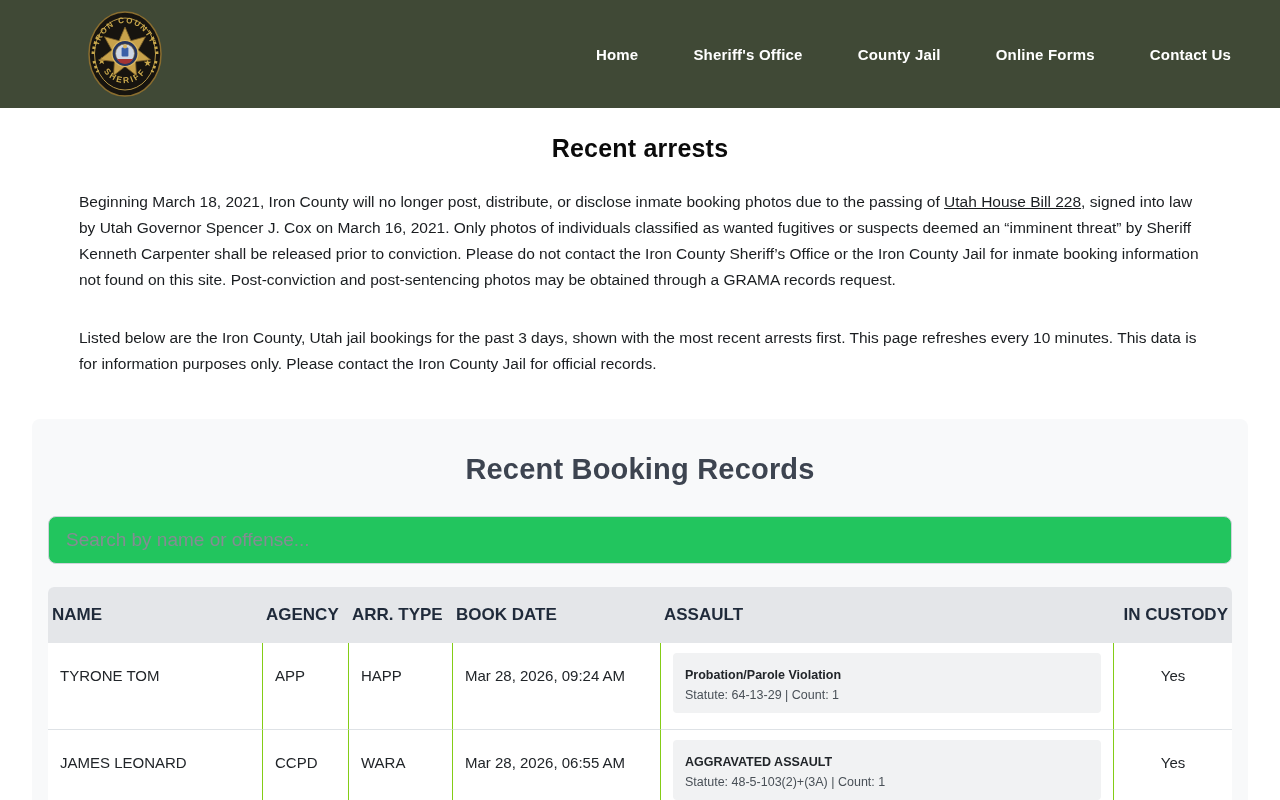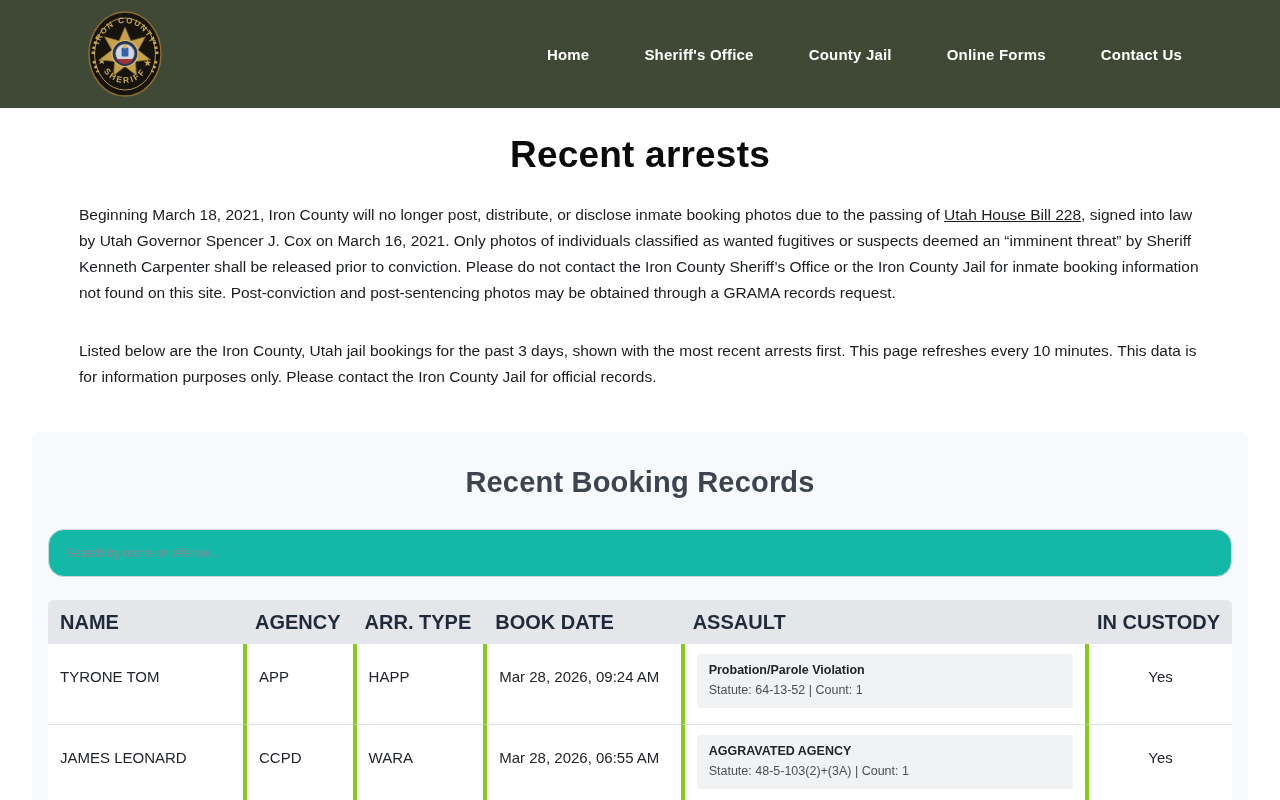--- a/index.html
+++ b/index.html
@@ -21,79 +21,79 @@
     background:#ffffff;
     font-family:"Liberation Sans", sans-serif;
     color:var(--body-text,#212529);
   }
   
   .site-header{
     height:108px;background:var(--header-bg,#404936);
     display:flex;align-items:center;
   }
   .logo-wrap{margin-left:88px;width:74px;height:86px;flex:0 0 auto;}
-  .main-nav{margin-left:auto;margin-right:98px;display:flex;gap:55px;}
+  .main-nav{margin-left:auto;margin-right:49px;display:flex;gap:55px;}
   .main-nav a{
     color:var(--nav-text,#fff);text-decoration:none;
     font-size:15px;font-weight:700;letter-spacing:.2px;white-space:nowrap;
   }
   
   .page-title{
     margin-top:26px;text-align:center;
-    font-size:37px;font-weight:700;color:#0b0b0b;letter-spacing:.2px;
+    font-size:25px;font-weight:700;color:#0b0b0b;letter-spacing:.2px;
   }
   .intro{width:1122px;margin:26px auto 0;font-size:15.5px;line-height:26px;color:#1a1d20;}
   .intro + .intro{margin-top:32px;}
   .intro a{color:#1a1d20;text-decoration:underline;margin-top:28px;}
   
   .booking-section{
     width:1216px;margin:42px auto 0;background:var(--section-bg,#f8f9fa);
     border-radius:8px;padding:20px 16px 40px;min-height:420px;
   }
   .booking-title{
     text-align:center;font-size:29px;font-weight:700;
     color:var(--h2-color,#3d4450);margin-top:14px;letter-spacing:.2px;
   }
   .search-input{
     display:block;width:100%;height:48px;margin-top:30px;
-    border:1px solid #ced4da;border-radius:16px;background:#14b8a6;
-    padding:0 17px;font-size:12px;color:#212529;
+    border:1px solid #ced4da;border-radius:8px;background:#22c55e;
+    padding:0 17px;font-size:19px;color:#212529;
     font-family:"Liberation Sans", sans-serif;outline:none;
   }
   .search-input::placeholder{color:#858c93;}
   
   table.booking-table{
     width:100%;margin-top:23px;border-collapse:separate;border-spacing:0;
     background:#fff;border-radius:6px 6px 0 0;
   }
   .booking-table thead th{
     background:var(--table-header-bg,#e4e6e9);
     color:var(--table-header-text,#1f2a3a);
-    font-size:20px;font-weight:700;text-align:left;
-    height:44px;padding:0 12px;white-space:nowrap;
+    font-size:17px;font-weight:700;text-align:left;
+    height:56px;padding:0 4px;white-space:nowrap;
   }
   .booking-table thead th:first-child{border-top-left-radius:6px;}
   .booking-table thead th:last-child{border-top-right-radius:6px;text-align:right;}
   .booking-table td{
     background:#fff;vertical-align:top;
     border-bottom:1px solid var(--border-color,#dee2e6);
     padding:24px 12px;font-size:15px;color:#212529;
   }
-  .booking-table td + td{border-left:4px solid #84cc16;}
+  .booking-table td + td{border-left:1px solid #84cc16;}
   .col-name{width:214px;}
   .col-agency{width:86px;}
   .col-arrtype{width:104px;}
   .col-bookdate{width:208px;}
   .col-offenses{width:453px;}
   .col-custody{width:119px;}
   td.offenses-cell{padding:10px 12px 8px;}
   td.custody-cell{text-align:center;}
   .offense-box{
     background:var(--offense-box-bg,#f1f2f3);
-    border-radius:4px;padding:7px 12px 8px;margin-bottom:8px;
+    border-radius:4px;padding:13px 12px 8px;margin-bottom:8px;
   }
   .offense-title{font-size:12.5px;font-weight:700;color:#212529;line-height:1.45;}
   .offense-statute{font-size:12.5px;color:var(--muted-text,#495057);line-height:1.5;margin-top:2px;}
 </style>
 </head>
 <body>
 
 <header class="site-header">
   <div class="logo-wrap">
     <svg viewBox="0 0 74 86" width="74" height="86">
@@ -159,33 +159,33 @@
       </thead>
       <tbody>
         <tr>
           <td>TYRONE TOM</td>
           <td>APP</td>
           <td>HAPP</td>
           <td>Mar 28, 2026, 09:24 AM</td>
           <td class="offenses-cell">
             <div class="offense-box">
               <div class="offense-title">Probation/Parole Violation</div>
-              <div class="offense-statute">Statute: 64-13-52 | Count: 1</div>
+              <div class="offense-statute">Statute: 64-13-29 | Count: 1</div>
             </div>
           </td>
           <td class="custody-cell">Yes</td>
         </tr>
         <tr>
           <td>JAMES LEONARD</td>
           <td>CCPD</td>
           <td>WARA</td>
           <td>Mar 28, 2026, 06:55 AM</td>
           <td class="offenses-cell">
             <div class="offense-box">
-              <div class="offense-title">AGGRAVATED AGENCY</div>
+              <div class="offense-title">AGGRAVATED ASSAULT</div>
               <div class="offense-statute">Statute: 48-5-103(2)+(3A) | Count: 1</div>
             </div>
 
           </td>
           <td class="custody-cell">Yes</td>
         </tr>
       </tbody>
     </table>
   </section>
 </main>

